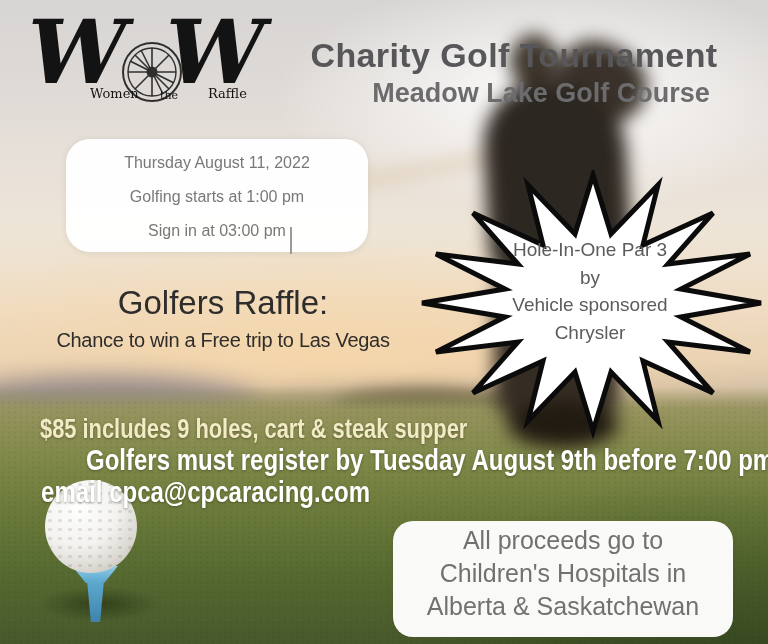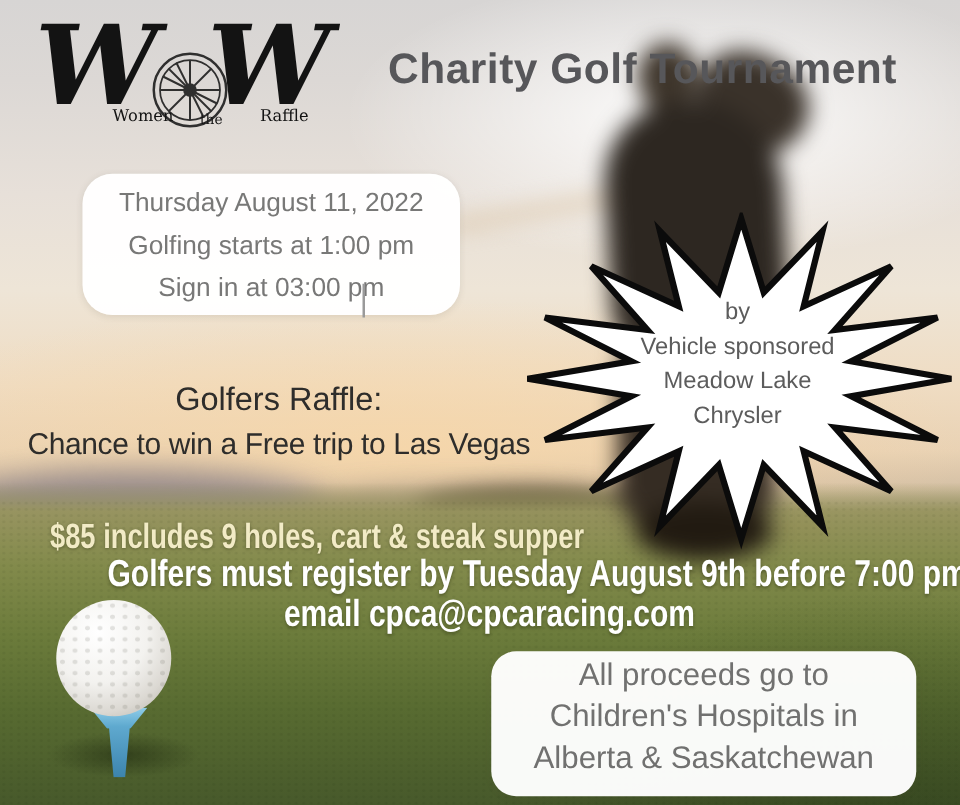--- a/index.html
+++ b/index.html
@@ -72,41 +72,41 @@
   
   .header{left:276px;top:36px;width:476px;text-align:center;position:absolute;}
   .header .title{position:static;display:block;font-size:34px;font-weight:bold;
     color:#57575a;letter-spacing:.4px;}
   .header .subtitle{position:static;display:block;margin-top:3px;font-size:27px;
     font-weight:bold;color:#6c6c6e;padding-left:54px;}
 
   
   .card{background:rgba(255,255,255,.97);box-shadow:0 1px 6px rgba(80,70,60,.12);}
   .schedule-card{left:66px;top:139px;width:302px;height:113px;border-radius:24px;
-    text-align:center;padding-top:7px;color:#787877;font-size:21px;line-height:34px;}
+    text-align:center;padding-top:7px;color:#787877;font-size:16px;line-height:34px;}
   .schedule-card div{position:static;}
   .cursor-line{left:290px;top:227px;width:2px;height:27px;background:#9a9a9a;}
 
   
   .raffle{left:0;top:284px;width:446px;text-align:center;color:#2e2d2b;}
-  .raffle .r1{position:static;display:block;font-size:26px;margin-bottom:7px;margin-top:20px;}
-  .raffle .r2{position:static;display:block;font-size:24px;letter-spacing:-.3px;}
+  .raffle .r1{position:static;display:block;font-size:33px;margin-bottom:7px;}
+  .raffle .r2{position:static;display:block;font-size:20px;letter-spacing:-.3px;}
 
   
   .star-svg{left:418px;top:170px;}
   .star-text{left:452px;top:236px;width:276px;text-align:center;color:#5c5c5c;
     font-size:19px;line-height:27.5px;}
   .star-text div{position:static;}
 
   
   .price-line{left:40px;top:413px;font-size:28px;font-weight:bold;color:#f2ebc6;
     transform:scaleX(.78);transform-origin:left top;white-space:nowrap;
     text-shadow:0 1px 3px rgba(40,45,15,.45);}
   .register-line{left:0;top:443px;width:768px;text-align:center;}
-  .email-line{left:0;top:475px;width:768px;text-align:center;padding-left:16px;}
+  .email-line{left:0;top:475px;width:768px;text-align:left;}
   .wbold{position:static;display:inline-block;font-size:30px;font-weight:bold;color:#ffffff;
     transform:scaleX(.8);transform-origin:center top;white-space:nowrap;
     text-shadow:0 1px 3px rgba(40,45,15,.45);}
 
   
   .proceeds-card{left:393px;top:521px;width:340px;height:116px;border-radius:20px;
     text-align:center;padding-top:3px;color:#717170;font-size:25px;line-height:33px;}
   .proceeds-card div{position:static;}
 </style>
 </head>
@@ -160,20 +160,21 @@
       </g>
     </svg>
     <span class="bigw w2">W</span>
     <span class="script s1">Women</span>
     <span class="script s2">the</span>
     <span class="script s3">Raffle</span>
   </div>
 
   <div class="header">
     <span class="title">Charity Golf Tournament</span>
+    <span class="subtitle">Meadow Lake Golf Course</span>
   </div>
 
   <div class="card schedule-card">
     <div>Thursday August 11, 2022</div>
     <div>Golfing starts at 1:00 pm</div>
     <div>Sign in at 03:00 pm</div>
   </div>
   <div class="cursor-line"></div>
 
   <div class="raffle">
@@ -181,23 +182,23 @@
     <span class="r2">Chance to win a Free trip to Las Vegas</span>
   </div>
 
   <svg class="star-svg" width="345" height="270" viewBox="0 0 345 270">
     <polygon fill="#ffffff" stroke="#0b0b0b" stroke-width="5" stroke-linejoin="miter" points="175,5 193,64 240,15 225,75 295,43 250,94 332,84 263,119 343,133 263,147
               332,182 250,172 295,223 225,191 240,251 193,202 175,261 157,202 110,251
               125,191 55,223 100,172 18,182 87,147 4,133 87,119 18,84 100,94 55,43
               125,75 110,15 157,64"></polygon>
   </svg>
   <div class="star-text">
+    <div>Hole-In-One Par 3</div>
     <div>by</div>
     <div>Vehicle sponsored</div>
-    <div>Meadow Lake</div>
     <div>Chrysler</div>
   </div>
 
   <div class="price-line">$85 includes 9 holes, cart &amp; steak supper</div>
   <div class="register-line">
     <span class="wbold">Golfers must register by Tuesday August 9th before 7:00 pm</span>
   </div>
   <div class="email-line">
     <span class="wbold">email cpca@cpcaracing.com</span>
   </div>

